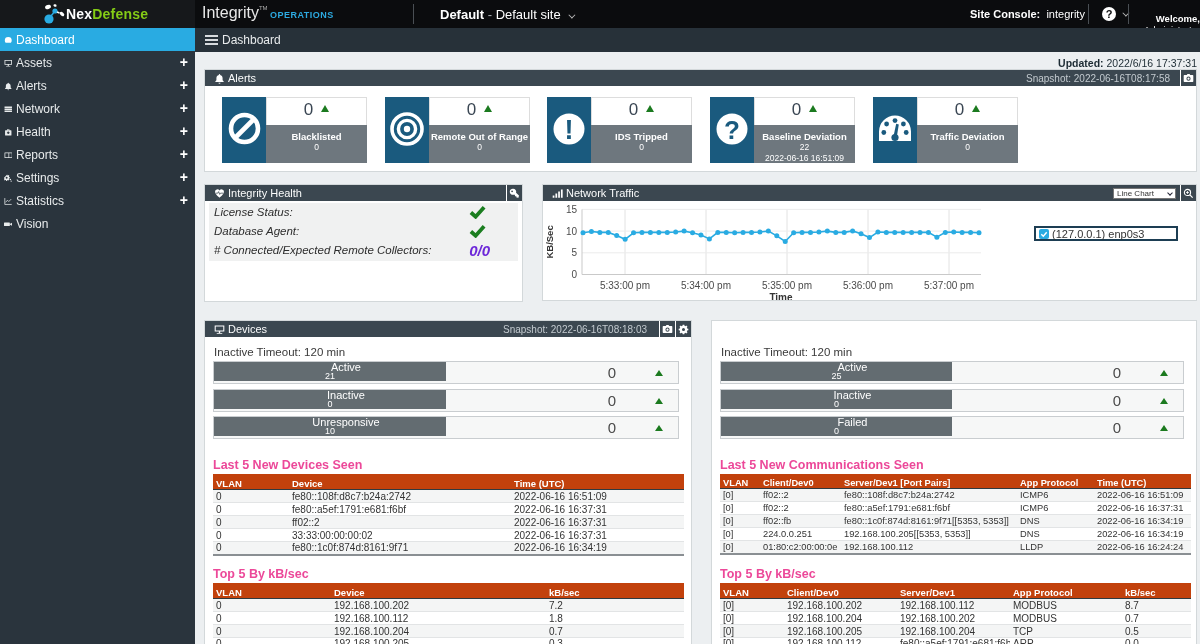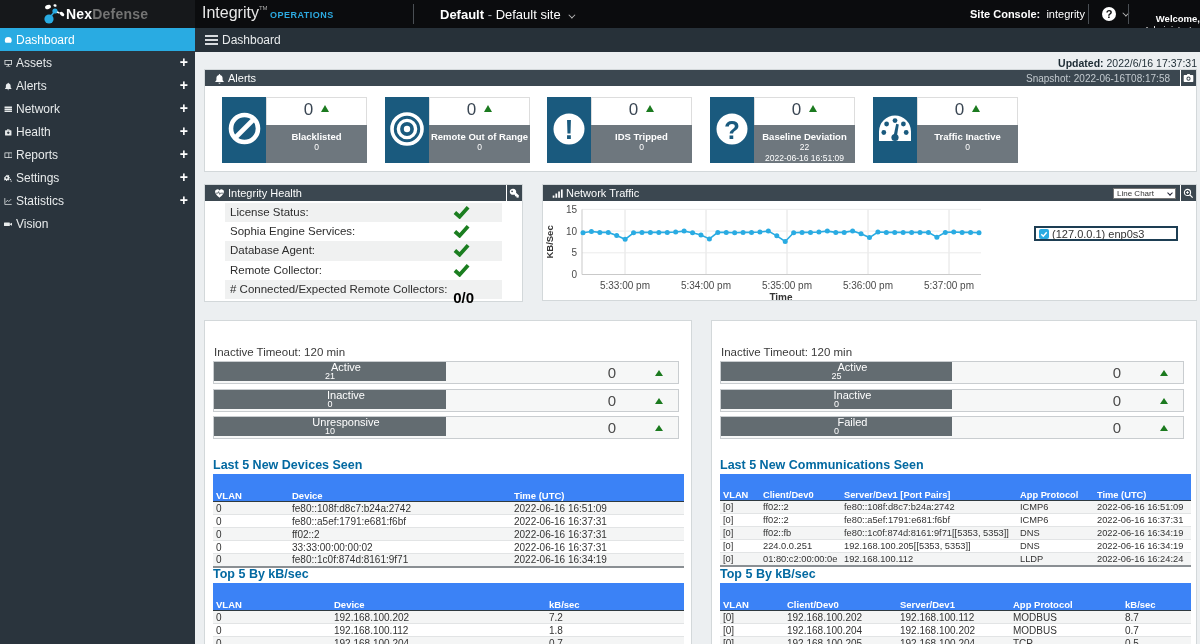--- a/index.html
+++ b/index.html
@@ -48,57 +48,57 @@
 
 .acard { position:absolute; top:27px; width:145px; height:66px; }
 .acard .sq { position:absolute; left:0; top:0; width:44px; height:66px; background:#1a5a7e; }
 .acard .wt { position:absolute; left:44px; top:0; right:0; height:28px; background:#fff; border:1px solid #ddd; border-bottom:none; text-align:center; font-size:17px; color:#3a4653; }
 .acard .gb { position:absolute; left:44px; top:28px; right:0; height:38px; background:#6e777e; color:#fff; text-align:center; }
 .acard .gb .l1 { font-size:9.5px; font-weight:bold; margin-top:6px; }
 .acard .gb .l2 { font-size:8.5px; }
 .tri-up { display:inline-block; width:0; height:0; border-left:4.5px solid transparent; border-right:4.5px solid transparent; border-bottom:7px solid #1b7a1f; margin-left:8px; margin-bottom:1px; }
 
 
-.hrow { position:relative; height:19.2px; font-size:11.5px; color:#2d2d2d; padding-left:5px; line-height:19.2px; margin:0 20px; }
+.hrow { position:relative; height:19.2px; font-size:11.5px; color:#2d2d2d; padding-left:5px; line-height:19.2px; margin:0 4px;font-style:italic; }
 .hrow.odd { background:#f0f1f1; }
 .hrow .chk { position:absolute; right:32px; top:2px; }
-.hrow .big { position:absolute; right:28px; top:8px; font-size:15px; font-weight:bold; color:#000000; }
+.hrow .big { position:absolute; right:28px; top:0; font-size:15px; font-weight:bold; color:#6d28d9; }
 
 
 .brow { position:absolute; left:8px; right:12px; height:23px; border:1px solid #c9cdd0; background:#f6f7f7; }
 .brow .bar { position:absolute; left:0px; top:0px; width:50%; height:19px; background:#636c71; color:#fff; text-align:center; }
 .brow .bar .t1 { font-size:11px; margin-top:-1px;padding-left:32px; }
 .brow .bar .t2 { font-size:9px; margin-top:-2px; }
 .brow .val { position:absolute; right:62px; top:2px; font-size:15px; color:#4a4a4a; }
 .brow .tri { position:absolute; right:15px; top:8px; width:0; height:0; border-left:4px solid transparent; border-right:4px solid transparent; border-bottom:6.5px solid #1b7a1f; }
 .itimeout { position:absolute; left:9px; font-size:11.5px; color:#3a3a3a; }
 
 
-.ttitle { position:absolute; font-size:12.5px; font-weight:bold; color:#0369a1; }
+.ttitle { position:absolute; font-size:12.5px; font-weight:bold; color:#ec4899; }
 .dtable { position:absolute; border-collapse:collapse; font-size:10px; color:#333; table-layout:fixed; border-bottom:2px solid #8a8f93; }
-.dtable th { background:#3b82f6; border-bottom:1px solid #2f3a40; color:#fff; font-weight:bold; text-align:left; height:14px; padding:16px 0 0 3px; font-size:9.5px; white-space:nowrap; overflow:hidden; }
+.dtable th { background:#c2410c; border-bottom:1px solid #2f3a40; color:#fff; font-weight:bold; text-align:left; height:14px; padding:4px 0 0 3px; font-size:9.5px; white-space:nowrap; overflow:hidden; }
 .dtable td { height:13px; padding:0 0 0 3px; border-top:1px solid #e2e4e5; white-space:nowrap; overflow:hidden; }
 .dtable tr.odd td { background:#f4f5f5; }
 .dtable.sm td, .dtable.sm th { font-size:9.3px; }
 </style>
 </head>
 <body>
 
 <div id="topbar">
   <div id="logo">
     <svg width="26" height="24" viewBox="0 0 26 24" style="position:absolute;left:42px;top:2px;">
       <circle cx="7" cy="17" r="4.6" fill="#29abe2"></circle>
       <circle cx="13" cy="9" r="2.6" fill="#29abe2"></circle>
       <line x1="8.5" y1="14.5" x2="11.5" y2="11" stroke="#29abe2" stroke-width="1.6"></line>
       <ellipse cx="6" cy="5" rx="3" ry="2" fill="#fff" transform="rotate(-20 6 5)"></ellipse>
       <ellipse cx="13" cy="3.5" rx="1.6" ry="1.2" fill="#fff" transform="rotate(15 13 3.5)"></ellipse>
       <ellipse cx="20" cy="12" rx="2.6" ry="1.7" fill="#fff" transform="rotate(40 20 12)"></ellipse>
       <line x1="15" y1="10" x2="17.5" y2="11" stroke="#fff" stroke-width="1.4"></line>
     </svg>
-    <div class="txt">Nex<span style="color:#737373">Defense</span></div>
+    <div class="txt">Nex<span style="color:#84cc16">Defense</span></div>
   </div>
   <div id="integrity">Integrity<span class="tm">TM</span></div>
   <div id="ops">OPERATIONS</div>
   <div class="vsep" style="left:413px;"></div>
   <div id="defsel"><b>Default</b> <span style="color:#aeb2b5">-</span> Default site <span class="chev"></span></div>
   <div id="sitecon"><b>Site Console:</b> &nbsp;integrity</div>
   <div class="vsep" style="left:1088px;"></div>
   <div id="qmark">?</div>
   <span class="chev" style="position:absolute;left:1118px;top:12px;"></span>
   <div class="vsep" style="left:1128px;"></div>
@@ -218,21 +218,21 @@
               <circle cx="12.6" cy="16" r="2.4"></circle>
               <circle cx="21" cy="12.6" r="2.4"></circle>
               <circle cx="29.4" cy="16" r="2.4"></circle>
               <circle cx="32.2" cy="24.5" r="2.4"></circle>
               <path d="M19 30.5l3.2-14.8 2.6.7-2.4 14.9z"></path>
               <circle cx="21" cy="29.5" r="3.6"></circle>
             </g>
           </svg></div>
         <div class="wt"><span style="position:relative;top:2px;">0</span><span class="tri-up"></span></div>
         <div class="gb">
-          <div class="l1">Traffic Inactive</div>
+          <div class="l1">Traffic Deviation</div>
           <div class="l2">0</div>
         </div>
       </div>
     </div>
 
   <div class="panel" id="p-health" style="left:9px; top:132px; width:319px; height:118px;">
     <div class="phead">
       <svg class="ic" width="11" height="11" viewBox="0 0 16 16">
           <path fill="#fff" d="M8 14S1.5 9.5 1.5 5.5A3.5 3.5 0 0 1 8 3.6a3.5 3.5 0 0 1 6.5 1.9C14.5 9.5 8 14 8 14z"></path>
           <path fill="none" stroke="#3b4750" stroke-width="1.1" d="M2.5 7.5h3l1.2-2.2 1.6 4 1.2-1.8h4"></path>
@@ -241,27 +241,21 @@
       <div class="hbtn" style="right:0;">
           <svg width="11" height="11" viewBox="0 0 16 16">
             <path fill="#fff" d="M6 1a4.5 4.5 0 0 1 4.3 5.8l4.2 4.2-.7 3-3-.1-.1-2h-2l-.1-2H6.5A4.5 4.5 0 1 1 6 1zM4.5 3.5a1.3 1.3 0 1 0 0 2.6 1.3 1.3 0 0 0 0-2.6z"></path>
           </svg>
         </div>
     </div>
     <div style="position:absolute; left:0; top:18px; right:0;">
       <div class="hrow odd">License Status: <svg class="chk" width="17" height="14" viewBox="0 0 18 14">
             <path fill="none" stroke="#1b7e20" stroke-width="4" d="M2 7.5l5 4.5 9-10"></path>
           </svg></div>
-      <div class="hrow">Sophia Engine Services: <svg class="chk" width="17" height="14" viewBox="0 0 18 14">
-            <path fill="none" stroke="#1b7e20" stroke-width="4" d="M2 7.5l5 4.5 9-10"></path>
-          </svg></div>
       <div class="hrow odd">Database Agent: <svg class="chk" width="17" height="14" viewBox="0 0 18 14">
-            <path fill="none" stroke="#1b7e20" stroke-width="4" d="M2 7.5l5 4.5 9-10"></path>
-          </svg></div>
-      <div class="hrow">Remote Collector: <svg class="chk" width="17" height="14" viewBox="0 0 18 14">
             <path fill="none" stroke="#1b7e20" stroke-width="4" d="M2 7.5l5 4.5 9-10"></path>
           </svg></div>
       <div class="hrow odd"># Connected/Expected Remote Collectors: <span class="big">0/0</span></div>
     </div>
   </div>
 
   <div class="panel" id="p-traffic" style="left:347px; top:132px; width:655px; height:117px;">
     <div class="phead">
       <svg class="ic" width="11" height="11" viewBox="0 0 16 16">
           <path fill="#fff" d="M1 11h2.5v3H1zM5 8h2.5v6H5zM9 5h2.5v9H9zM13 2h2.5v12H13z"></path>
@@ -353,20 +347,37 @@
     <div style="position:absolute; left:491px; top:41px; width:144px; height:15px; border:2px solid #1d3e53; background:#fff; font-size:11px; color:#333; line-height:11px; padding:0px 0 0 3px;">
       <svg width="10" height="10" viewBox="0 0 10 10" style="position:relative;top:1px;">
           <rect width="10" height="10" rx="2" fill="#29abe2"></rect>
           <path d="M2.3 5.2l2 2 3.4-4" stroke="#fff" stroke-width="1.4" fill="none"></path>
         </svg>
       (127.0.0.1) enp0s3
     </div>
   </div>
 
   <div class="panel" id="p-devices" style="left:9px; top:268px; width:488px; height:400px;">
+    <div class="phead">
+      <svg class="ic" width="11" height="11" viewBox="0 0 16 16">
+          <path fill="#fff" d="M1 2h14v9H9v2h3v1H4v-1h3v-2H1zm1.5 1.5v6h11v-6z"></path>
+        </svg>
+      <span class="ti">Devices</span>
+      <span class="snap" style="right:44px;">Snapshot: 2022-06-16T08:18:03</span>
+      <div class="hbtn" style="right:16.5px;">
+          <svg width="11" height="11" viewBox="0 0 16 16">
+            <path fill="#fff" d="M5.5 3l1-1.5h3L10.5 3H14a1 1 0 0 1 1 1v8a1 1 0 0 1-1 1H2a1 1 0 0 1-1-1V4a1 1 0 0 1 1-1zM8 5.2A3 3 0 1 0 8 11.2 3 3 0 0 0 8 5.2zm0 1.4a1.6 1.6 0 1 1 0 3.2 1.6 1.6 0 0 1 0-3.2z"></path>
+          </svg>
+        </div>
+      <div class="hbtn" style="right:0;">
+          <svg width="11" height="11" viewBox="0 0 16 16">
+            <path fill="#fff" d="M6.8 1h2.4l.3 1.7a5 5 0 0 1 1.2.5l1.4-1 1.7 1.7-1 1.4a5 5 0 0 1 .5 1.2l1.7.3v2.4l-1.7.3a5 5 0 0 1-.5 1.2l1 1.4-1.7 1.7-1.4-1a5 5 0 0 1-1.2.5l-.3 1.7H6.8l-.3-1.7a5 5 0 0 1-1.2-.5l-1.4 1-1.7-1.7 1-1.4a5 5 0 0 1-.5-1.2L1 9.2V6.8l1.7-.3a5 5 0 0 1 .5-1.2l-1-1.4L3.9 2.2l1.4 1a5 5 0 0 1 1.2-.5zM8 5.8A2.2 2.2 0 1 0 8 10.2 2.2 2.2 0 0 0 8 5.8z"></path>
+          </svg>
+        </div>
+    </div>
     <div class="itimeout" style="top:25px;">Inactive Timeout: 120 min</div>
     <div class="brow" style="top:40px;">
         <div class="bar">
           <div class="t1">Active</div>
           <div class="t2">21</div>
         </div>
         <div class="val">0</div>
         <div class="tri"></div>
       </div>
     <div class="brow" style="top:67.5px;">

